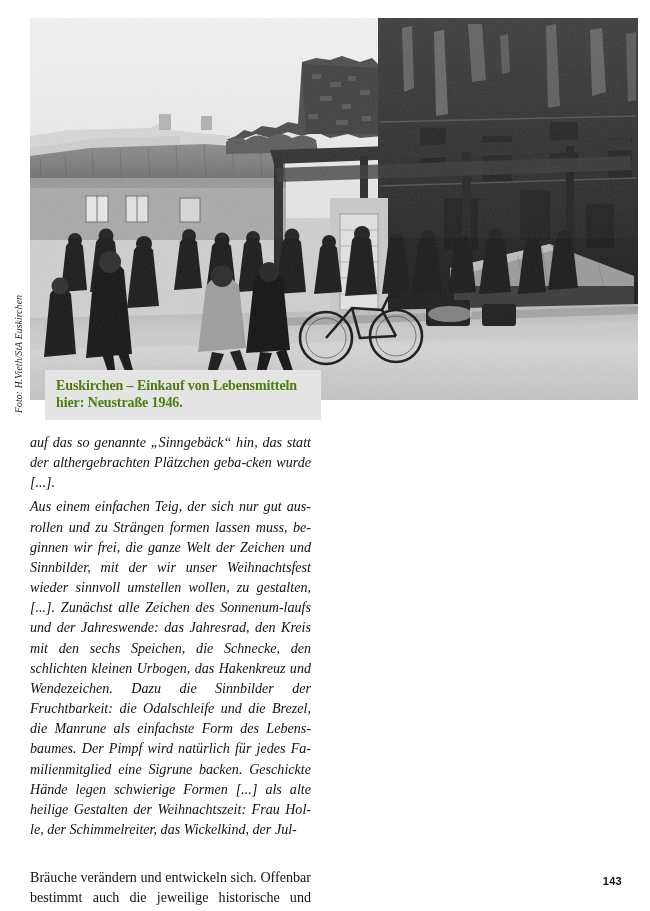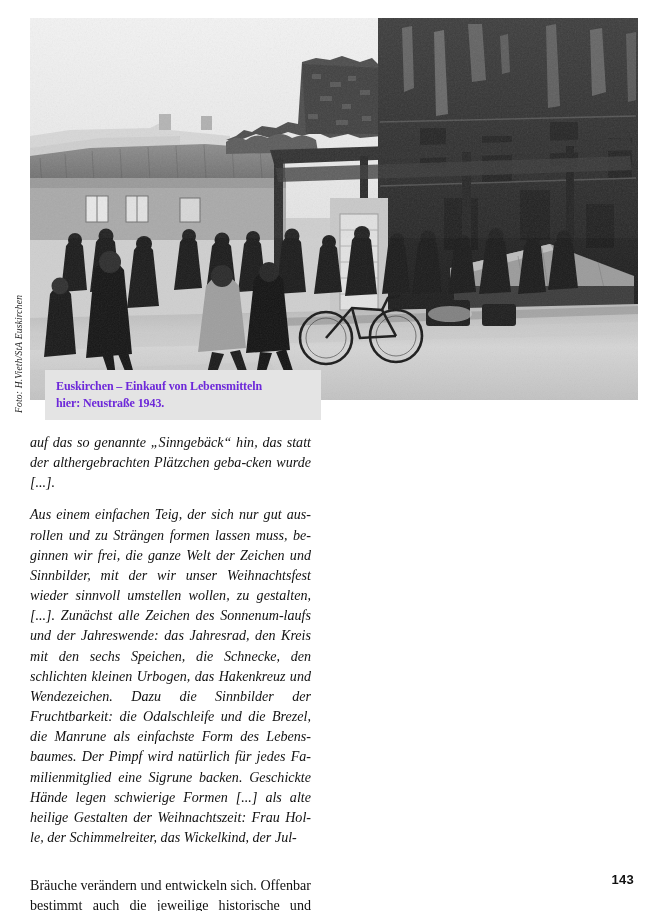--- a/index.html
+++ b/index.html
@@ -54,23 +54,23 @@
     left: 45px;
     top: 370px;
     width: 276px;
     padding: 8px 10px 9px 11px;
     background: #e4e4e4;
     box-sizing: border-box;
   }
   .caption-line {
     font-family: "Liberation Serif", serif;
     font-weight: bold;
-    font-size: 12px;
+    font-size: 14px;
     line-height: 16.5px;
-    color: #6d28d9;
+    color: #4d7c0f;
     white-space: nowrap;
     letter-spacing: -0.1px;
   }
 
   
   .columns {
     position: absolute;
     left: 30px;
     top: 432px;
     width: 590px;
@@ -84,37 +84,37 @@
     margin: 0;
     font-size: 14.1px;
     line-height: 20.15px;
     text-align: justify;
     text-justify: inter-word;
     hyphens: manual;
     color: #101010;
   }
   .para.italic { font-style: italic; }
   .para.roman  { font-style: normal; font-family: Liberation Serif, serif; }
-  .para + .para { margin-top: 12px; }
+  .para + .para { margin-top: 4px; }
 
   .sup {
     font-size: 9px;
     vertical-align: super;
     line-height: 0;
     font-style: normal;
   }
 
   
   .page-number {
     position: absolute;
-    right: 16px;
+    right: 28px;
     bottom: 24px;
     font-family: "Liberation Sans", sans-serif;
     font-weight: bold;
-    font-size: 13px;
+    font-size: 11px;
     color: #111111;
     letter-spacing: 0.3px;
   }
 </style>
 </head>
 <body>
 
 <div class="photo-block">
   <div class="photo">
     <svg viewBox="0 0 608 382" preserveAspectRatio="none">
@@ -342,21 +342,21 @@
       <rect x="0" y="0" width="608" height="382" filter="url(#grain)" opacity="0.55"></rect>
       <rect x="0" y="0" width="608" height="200" filter="url(#softgrain)" opacity="0.25"></rect>
     </svg>
   </div>
 </div>
 
 <div class="photo-credit">Foto: H.Vieth/StA Euskirchen</div>
 
 <div class="caption-box">
   <div class="caption-line">Euskirchen – Einkauf von Lebensmitteln</div>
-  <div class="caption-line">hier: Neustraße 1943.</div>
+  <div class="caption-line">hier: Neustraße 1946.</div>
 </div>
 
 <div class="columns">
 
   <div class="column">
     <p class="para italic">auf das so genannte „Sinngebäck“ hin, das statt der althergebrachten Plätzchen geba-cken wurde [...].</p>
     <p class="para italic">Aus einem einfachen Teig, der sich nur gut aus-rollen und zu Strängen formen lassen muss, be-ginnen wir frei, die ganze Welt der Zeichen und Sinnbilder, mit der wir unser Weihnachtsfest wieder sinnvoll umstellen wollen, zu gestalten, [...]. Zunächst alle Zeichen des Sonnenum-laufs und der Jahreswende: das Jahresrad, den Kreis mit den sechs Speichen, die Schnecke, den schlichten kleinen Urbogen, das Hakenkreuz und Wendezeichen. Dazu die Sinnbilder der Fruchtbarkeit: die Odalschleife und die Brezel, die Manrune als einfachste Form des Lebens-baumes. Der Pimpf wird natürlich für jedes Fa-milienmitglied eine Sigrune backen. Geschickte Hände legen schwierige Formen [...] als alte heilige Gestalten der Weihnachtszeit: Frau Hol-le, der Schimmelreiter, das Wickelkind, der Jul-</p>
   </div>
 
   <div class="column">

